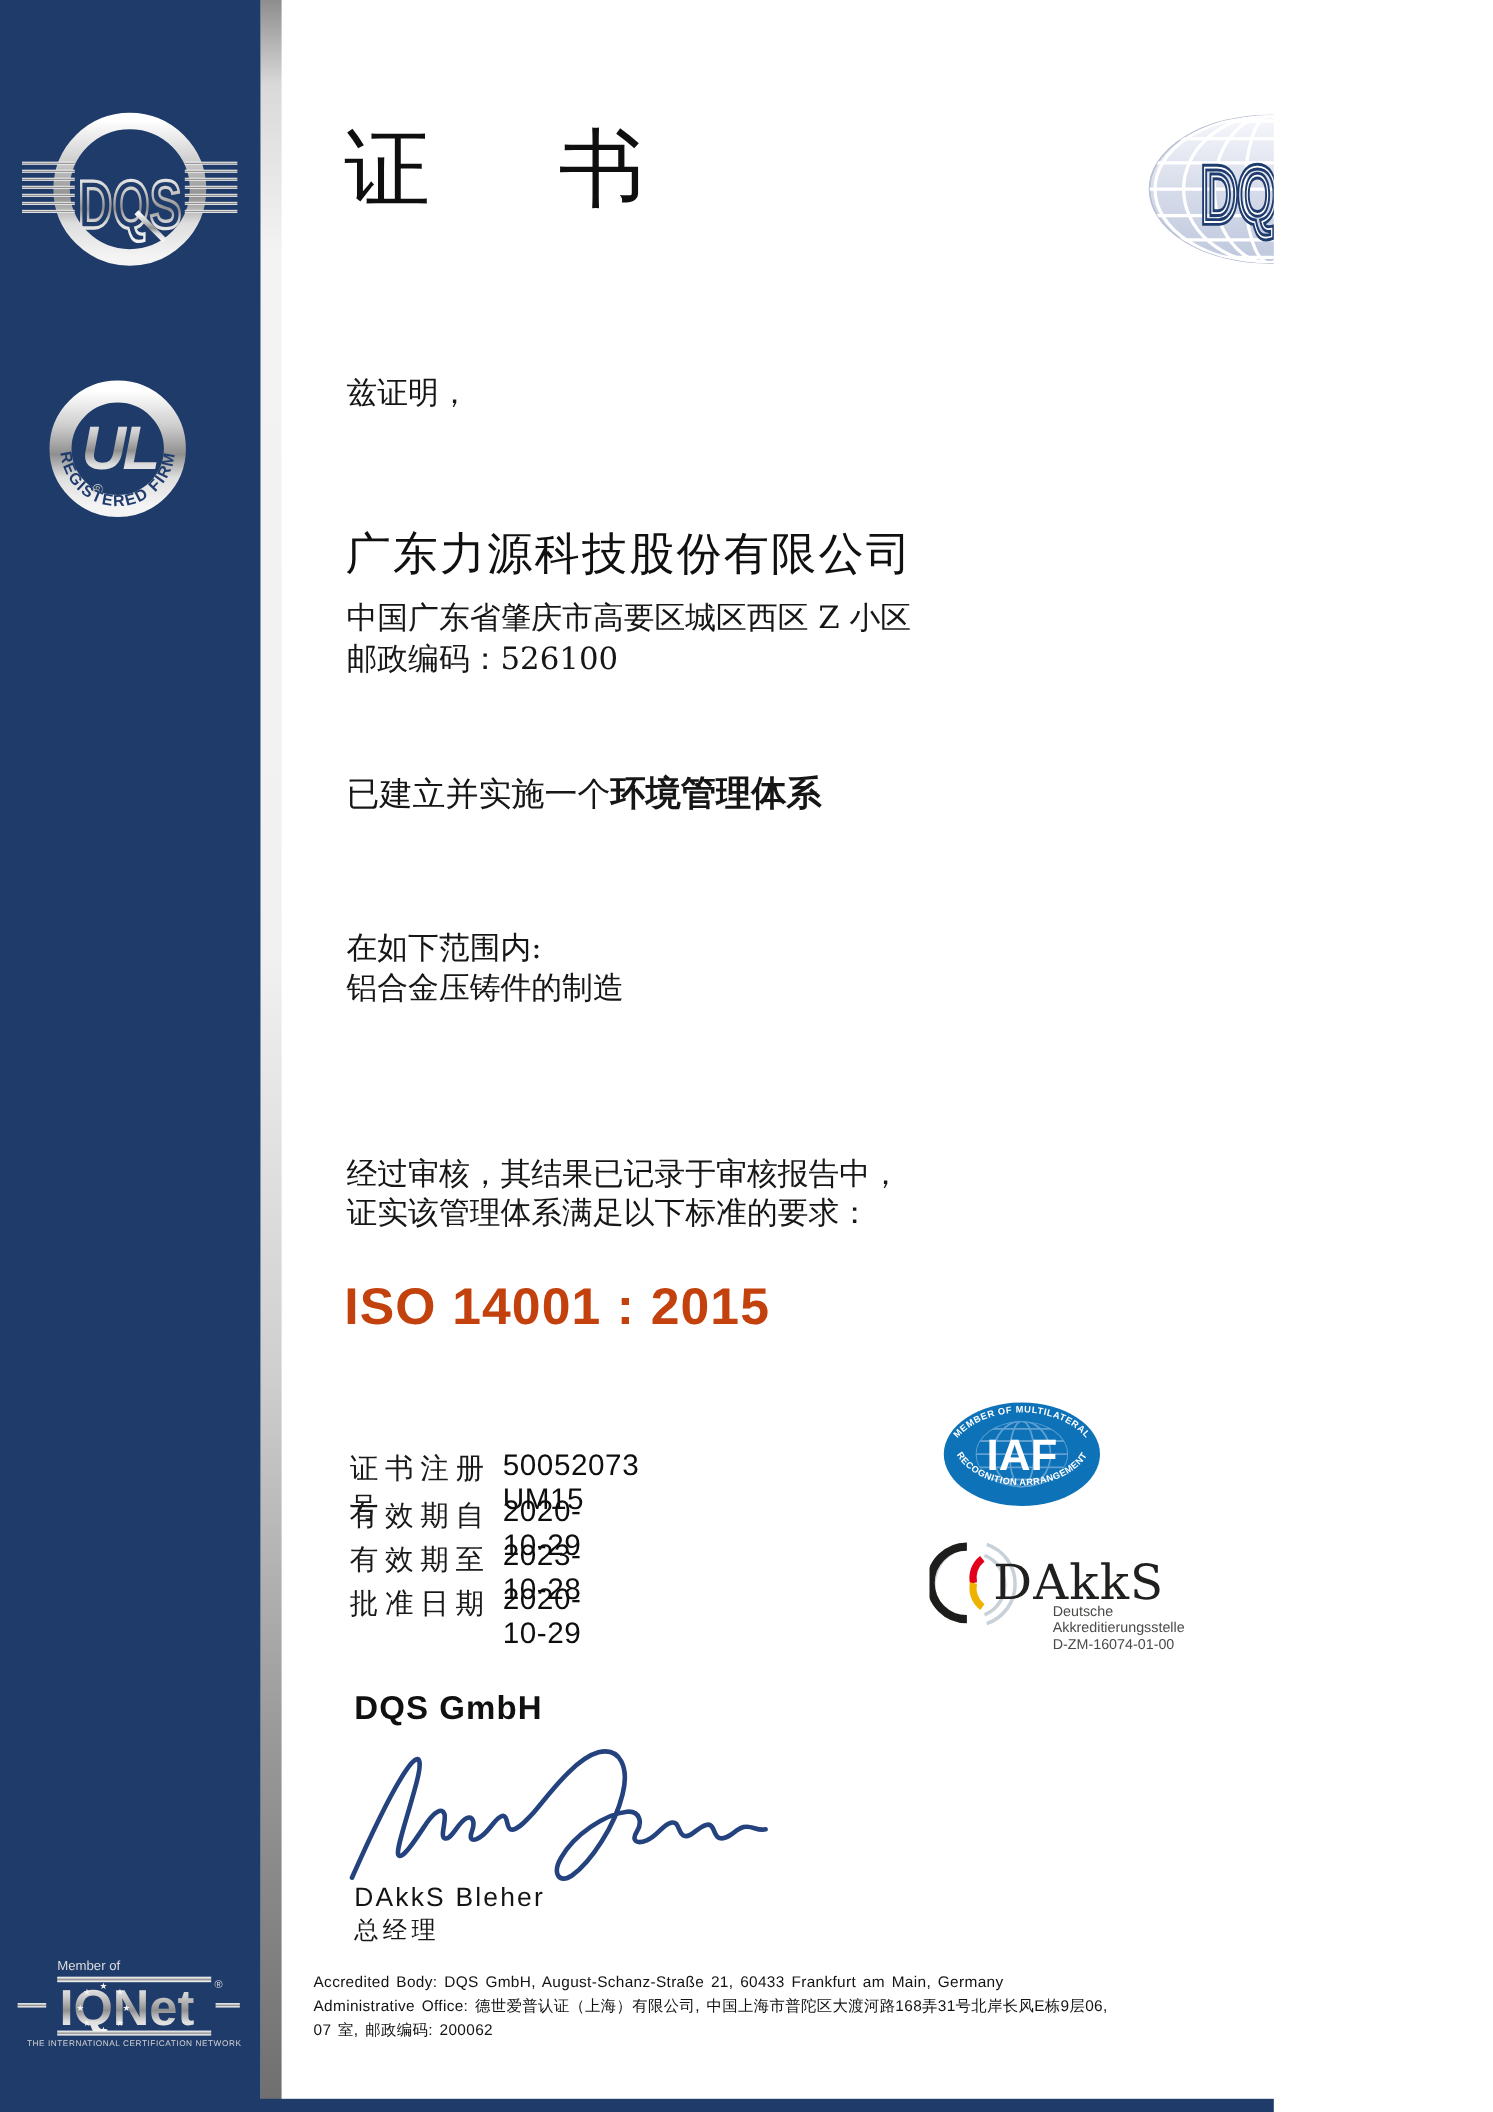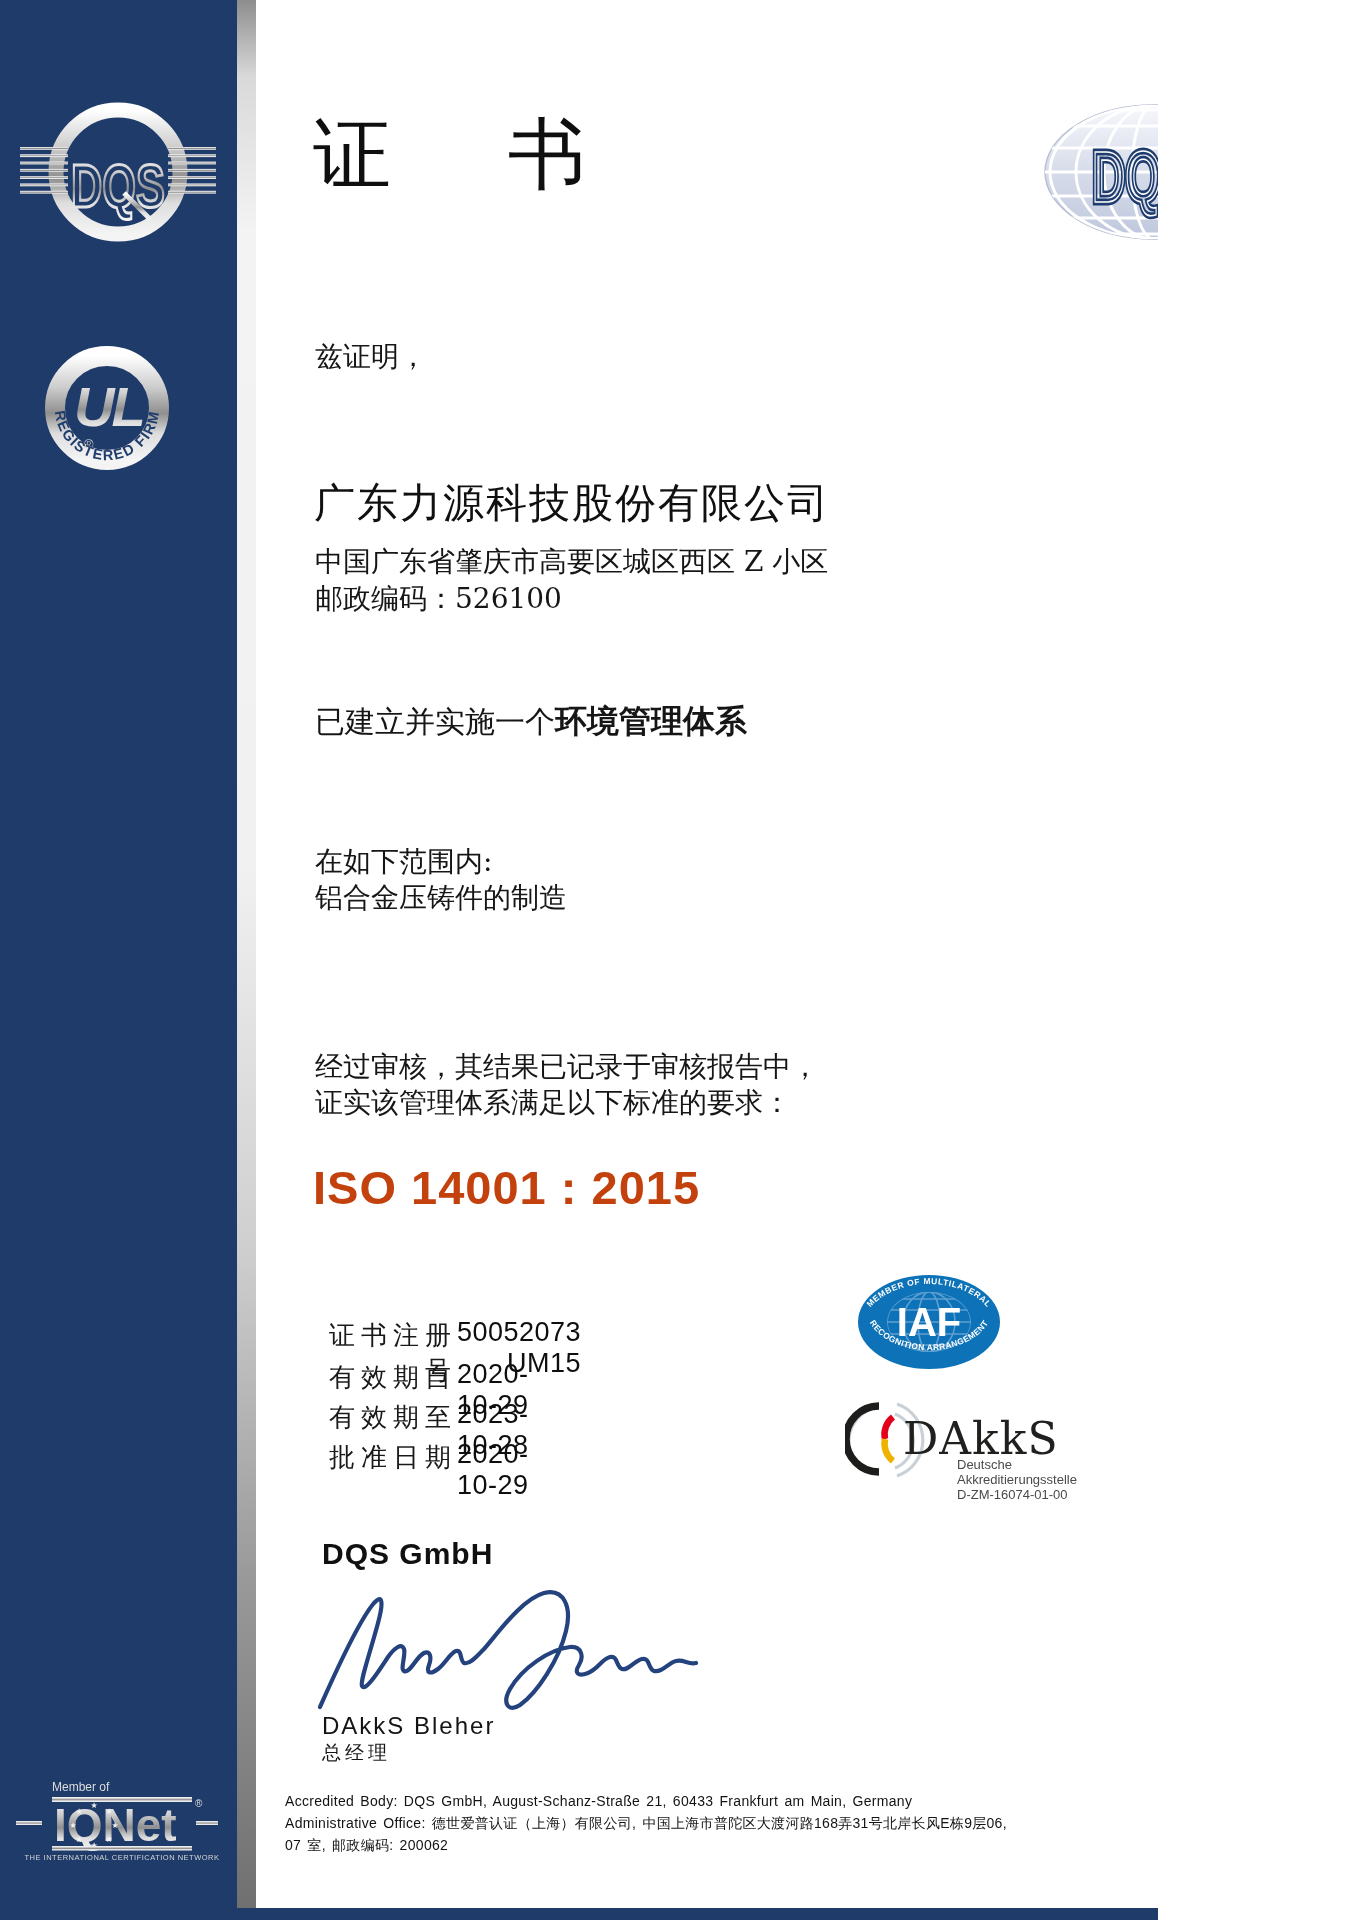--- a/index.html
+++ b/index.html
@@ -3,39 +3,39 @@
 <meta charset="utf-8">
 <style>
   html,body{margin:0;padding:0;background:#ffffff;}
   .page{position:relative;width:1158px;height:1920px;background:#fff;overflow:hidden;
         font-family:"Liberation Sans","DejaVu Sans",sans-serif;color:#161616;}
   .sidebar{position:absolute;left:0;top:0;width:237px;height:1920px;background:#1f3b6a;}
   .edge-shadow{position:absolute;left:237px;top:0;width:19px;height:1920px;
         background:linear-gradient(180deg,#8d8d8d 0%,#d9d9d9 4%,#f3f3f3 12%,#f1f1f1 45%,#cfcfcf 65%,#9a9a9a 82%,#6e6e6e 100%);}
   .bottom-bar{position:absolute;left:0;top:1908px;width:1357px;height:12px;background:#1f3b6a;}
   .abs{position:absolute;white-space:nowrap;}
-  .serif{font-family:"DejaVu Serif","Liberation Serif",serif;text-align:right;}
+  .serif{font-family:"DejaVu Serif","Liberation Serif",serif;}
   .title{left:313px;top:112px;font-size:78px;color:#0f0f0f;word-spacing:92px;line-height:1.1;}
   .certify{left:315px;top:338px;font-size:28px;}
   .company-name{left:314px;top:476px;font-size:41px;color:#101010;letter-spacing:2px;}
   .company-addr{left:315px;top:543px;font-size:28px;}
   .company-postal{left:315px;top:580px;font-size:28px;}
   .statement{left:315px;top:700px;font-size:30px;}
   .statement b{font-size:32px;}
   .scope-label{left:315px;top:843px;font-size:28px;}
   .scope-text{left:315px;top:879px;font-size:28px;}
   .audit1{left:315px;top:1048px;font-size:28px;}
   .audit2{left:315px;top:1084px;font-size:28px;}
   .standard{left:313px;top:1160px;font-size:47px;font-weight:bold;color:#c2410c;letter-spacing:1px;}
   .drow{position:absolute;left:318px;font-size:26px;}
   .dlabel{display:inline-block;width:139px;letter-spacing:6px;color:#191919;}
   .dvalue{position:absolute;left:139px;top:-1px;font-family:"Liberation Sans","DejaVu Sans",sans-serif;font-size:27px;color:#0e0e0e;letter-spacing:0.5px;}
   .issuer{left:322px;top:1537px;font-size:30px;font-weight:bold;letter-spacing:1px;color:#101010;}
   .signer{left:322px;top:1712px;font-size:24px;letter-spacing:2px;color:#141414;}
-  .signer-title{left:322px;top:1740px;font-size:19px;letter-spacing:4px;}
+  .signer-title{left:322px;top:1740px;font-size:22px;letter-spacing:4px;}
   .footer{left:285px;font-size:14px;color:#131313;letter-spacing:0.3px;word-spacing:2px;}
   .f1{top:1793px;}.f2{top:1815px;}.f3{top:1837px;}
 </style>
 </head>
 <body>
 
 <div class="page">
 
   <div class="sidebar"></div>
   <div class="edge-shadow"></div>

